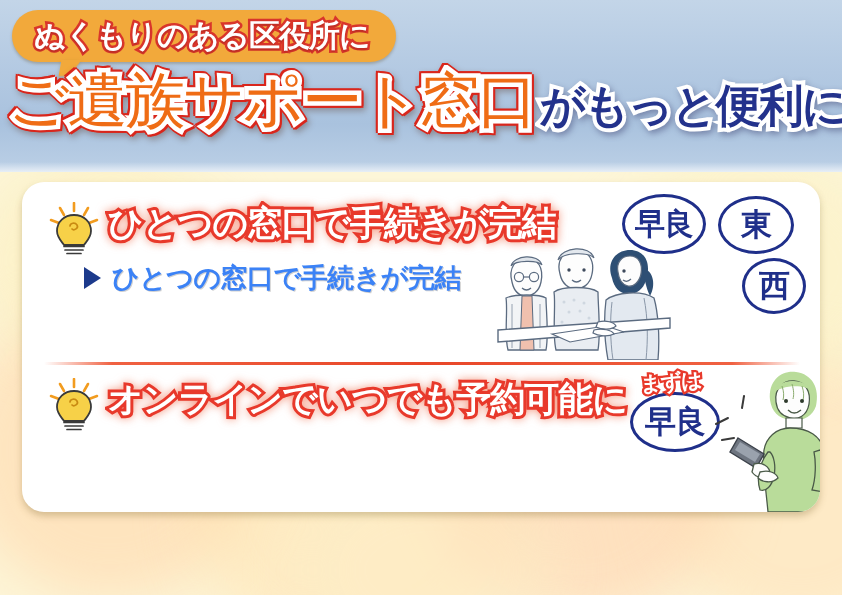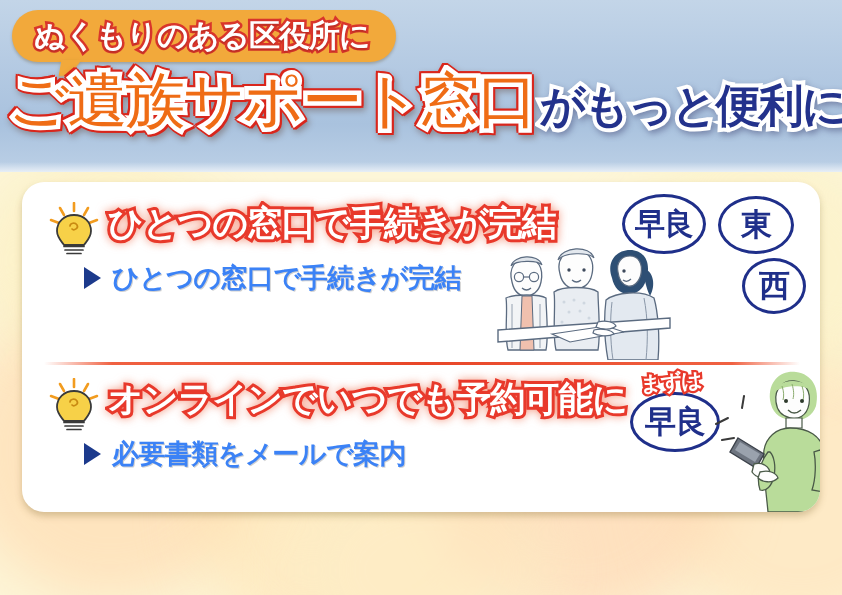--- a/index.html
+++ b/index.html
@@ -390,26 +390,20 @@
         <path d="M22 24 C22 21 27 20 29 23 C31 26 26 29 24 27" fill="none" stroke="#c98a12" stroke-width="1.7" stroke-linecap="round"></path>
         <g stroke="#3a3a3a" stroke-width="1.7" stroke-linecap="round">
           <line x1="16" y1="44.5" x2="36" y2="44.5"></line>
           <line x1="17" y1="48" x2="35" y2="48"></line>
           <line x1="19" y1="51.5" x2="33" y2="51.5"></line>
         </g>
       </svg>
 
       <div class="sec-head" id="sec2-head">オンラインでいつでも予約可能に</div>
 
-      <div class="bullet-list" id="sec2-bullets">
-        <div class="bullet">
-          <span class="bullet-tri"></span>
-          <span class="bullet-txt">必要書類をメールで案内</span>
-        </div>
-      </div>
 
       <div id="mazuwa-group">
         <div id="mazuwa-label">まずは</div>
         <div id="mazuwa-stamp">早良</div>
       </div>
 
       <svg id="illu-phone" viewBox="0 0 126 146">
 
         <g stroke="#3a3a3a" stroke-width="2" stroke-linecap="round">
           <line x1="4" y1="58" x2="16" y2="52"></line>

